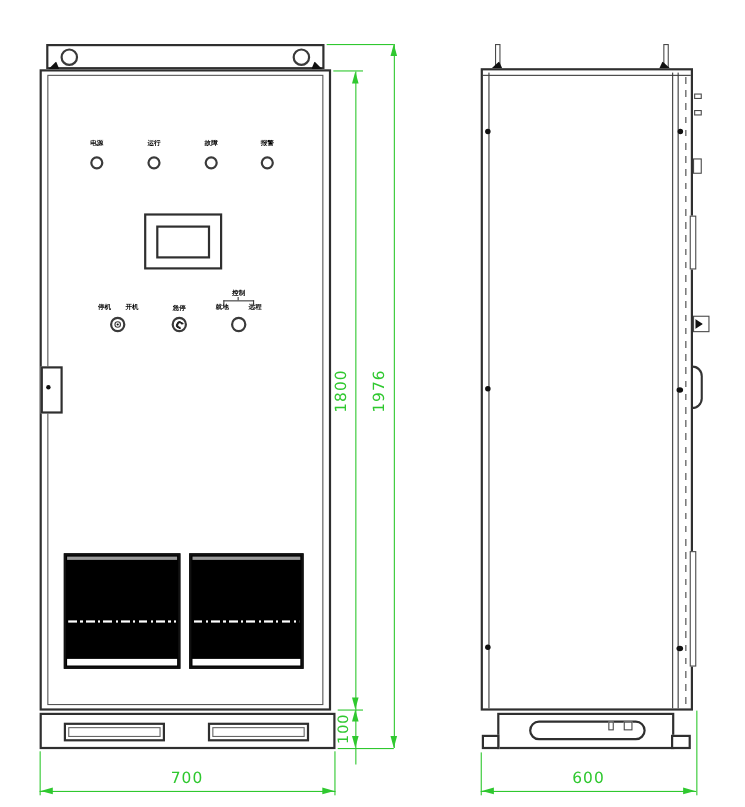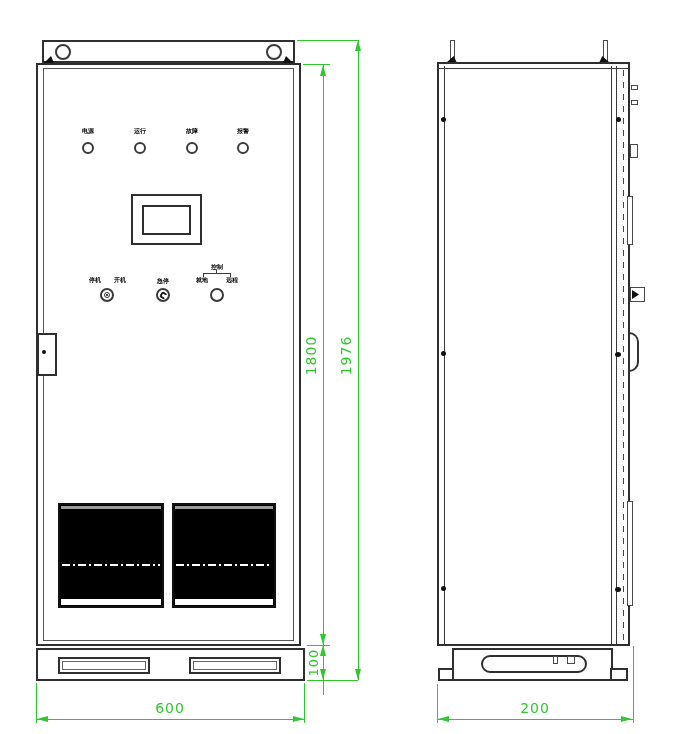--- a/index.html
+++ b/index.html
@@ -164,23 +164,23 @@
     <div class="grn" style="left:323px;top:645px;width:1px;height:50px;"></div>
     <div class="ar ar-up" style="left:320px;top:645px;"></div>
     <div class="ar ar-dn" style="left:320px;top:669px;"></div>
     <div class="dimtxt vdim" style="left:296px;top:655px;width:34px;height:15px;font-size:13px;">100</div>
 
     <div class="grn" style="left:36px;top:683px;width:1px;height:40px;"></div>
     <div class="grn" style="left:304px;top:683px;width:1px;height:40px;"></div>
     <div class="grn" style="left:36px;top:719px;width:269px;height:1px;"></div>
     <div class="ar ar-lf" style="left:37px;top:716px;"></div>
     <div class="ar ar-rt" style="left:293px;top:716px;"></div>
-    <div class="dimtxt" style="left:148px;top:701px;width:44px;">600</div>
+    <div class="dimtxt" style="left:148px;top:701px;width:44px;">700</div>
 
     <div class="grn" style="left:437px;top:684px;width:1px;height:39px;"></div>
     <div class="grn" style="left:633px;top:646px;width:1px;height:77px;"></div>
     <div class="grn" style="left:437px;top:719px;width:196px;height:1px;"></div>
     <div class="ar ar-lf" style="left:438px;top:716px;"></div>
     <div class="ar ar-rt" style="left:621px;top:716px;"></div>
-    <div class="dimtxt" style="left:513px;top:701px;width:44px;">200</div>
+    <div class="dimtxt" style="left:513px;top:701px;width:44px;">600</div>
   </div>
 
 </div>
 
 </body></html>

